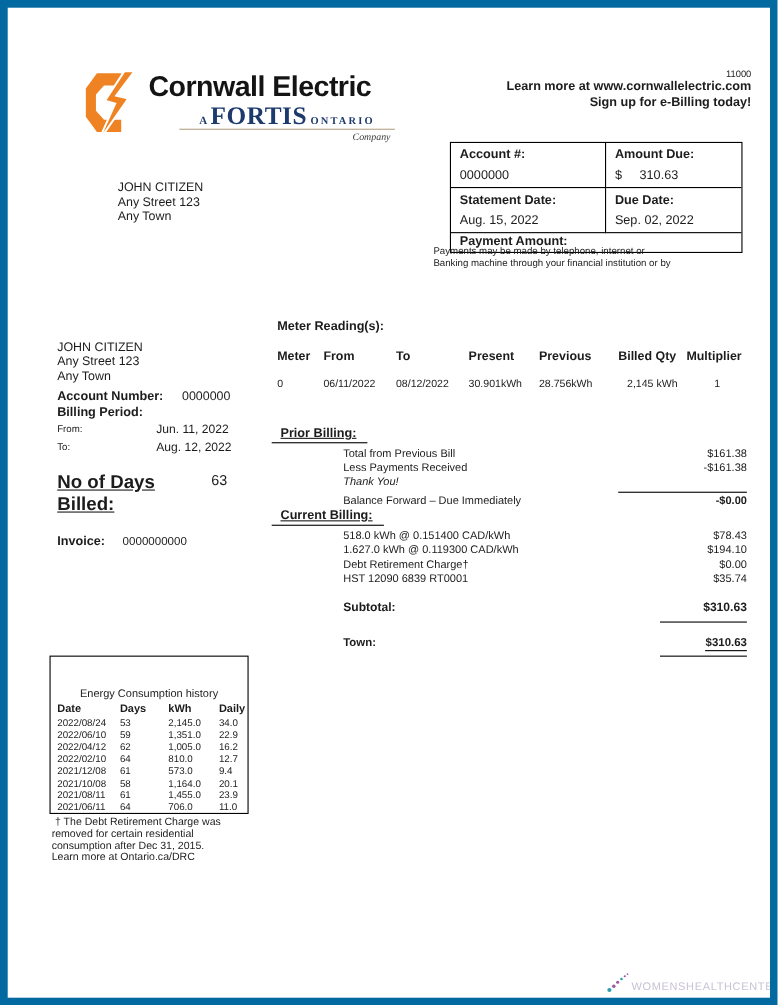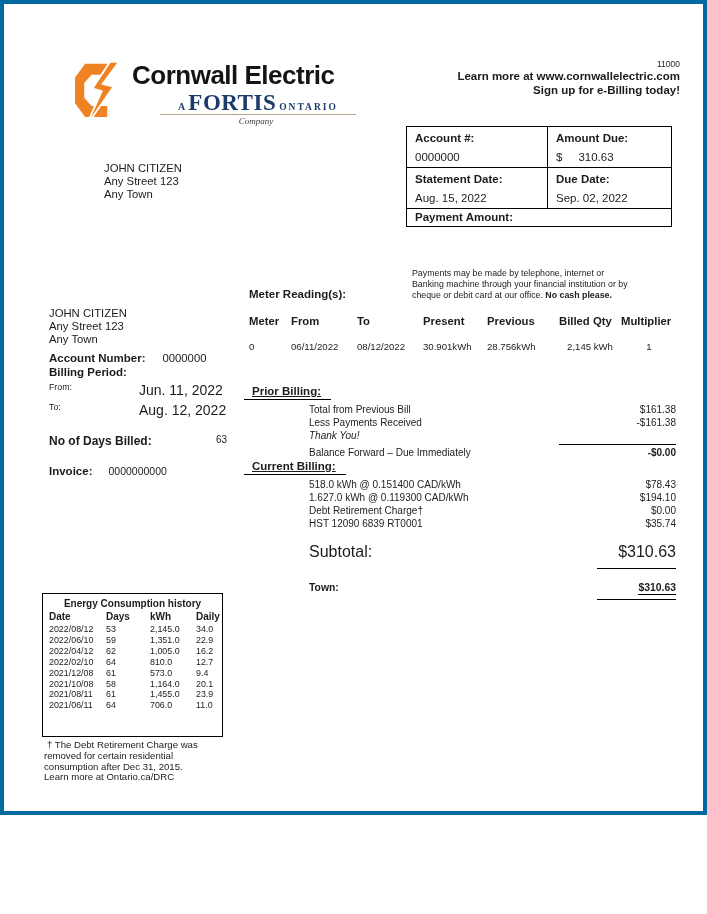--- a/index.html
+++ b/index.html
@@ -1,30 +1,30 @@
 <!DOCTYPE html>
 <html><head>
 <meta charset="utf-8">
 <style>
   * { margin:0; padding:0; box-sizing:border-box; }
   html,body { background:#fff; }
   body { font-family:"Liberation Sans", sans-serif; color:#1c1c1c; }
-  .page { position:relative; width:707px; height:815px; background:#fff; border:4px solid #0369a1; overflow:hidden; margin:0 auto; }
+  .page { position:relative; width:707px; height:914px; background:#fff; border:7px solid #0369a1; overflow:hidden; margin:0 auto; }
 
   
   .logo-wrap { position:absolute; left:66px; top:56px; display:flex; }
   .logo-icon { width:56px; height:68px; }
   .brand-text { margin-left:6px; }
   .brand-name { font-size:26px; font-weight:bold; letter-spacing:-0.5px; color:#141414; }
   .fortis-line { margin-top:1px; margin-left:28px; width:196px; }
   .fortis-row { display:flex; align-items:baseline; justify-content:center; color:#1d3a6d; font-family:"Liberation Serif", serif; border-bottom:1.5px solid #b5a487; padding-bottom:0; }
   .fortis-a { font-size:10px; font-weight:bold; margin-right:3px; }
   .fortis-main { font-size:23px; font-weight:bold; letter-spacing:0.5px; line-height:22px; }
   .fortis-sub { font-size:9.5px; font-weight:bold; letter-spacing:2px; margin-left:3px; }
-  .fortis-company { text-align:center; font-family:"Liberation Serif", serif; font-style:italic; font-size:9px; color:#3a3a3a; padding-right:4px; margin-top:1px; }
+  .fortis-company { text-align:right; font-family:"Liberation Serif", serif; font-style:italic; font-size:9px; color:#3a3a3a; padding-right:4px; margin-top:1px; }
 
   
   .ebill { position:absolute; left:400px; top:55px; width:276px; text-align:right; }
   .ebill-code { font-size:8.5px; }
   .ebill-line { font-size:11.5px; font-weight:bold; line-height:14px; }
 
   
   .addr { font-size:11.3px; line-height:13px; }
   .addr-top { position:absolute; left:100px; top:158px; }
   .addr-mid { position:absolute; left:45px; top:303px; }
@@ -32,21 +32,21 @@
   
   .sbox { position:absolute; left:402px; top:122px; width:266px; border:1.5px solid #000; font-size:11.5px; }
   .sbox-grid { display:grid; grid-template-columns:141px 1fr; }
   .sbox-cell { padding:5px 8px 4px 8px; }
   .sbox-cell.left { border-right:1.5px solid #000; }
   .sbox-row-border { border-bottom:1.5px solid #000; }
   .sbox-label { font-weight:bold; }
   .sbox-value { margin-top:7px; }
   .amount-gap { margin-left:16px; }
   .sbox-payment { padding:2px 8px 3px 8px; font-weight:bold; }
-  .sbox-note { position:absolute; left:408px; top:216px; width:260px; font-size:8.8px; line-height:11px; color:#222;margin-top:48px; }
+  .sbox-note { position:absolute; left:387px; top:216px; width:260px; font-size:8.8px; line-height:11px; color:#222; }
 
   
   .meter-title { position:absolute; left:245px; top:284px; font-size:11.5px; font-weight:bold; }
   .meter-table { position:absolute; left:245px; top:311px; width:430px; }
   .mt-head, .mt-row { display:grid; grid-template-columns:42px 66px 66px 64px 72px 62px 56px; }
   .mt-h { font-size:11.3px; font-weight:bold; white-space:nowrap; }
   .mt-h.c5 { text-align:left; white-space:normal; line-height:12px; }
   .mt-h.c6 { text-align:left; }
   .mt-row { margin-top:2px; }
   .mt-c { font-size:9.6px; padding-top:12px; }
@@ -54,48 +54,48 @@
   .mt-c.c6 { text-align:center; }
 
   
   .acct-block { position:absolute; left:45px; top:348px; width:205px; }
   .kv { display:flex; align-items:baseline; }
   .kv-label { font-weight:bold; font-size:11.5px; }
   .acctnum .kv-value { font-size:11.3px; margin-left:17px; }
   .bperiod { margin-top:2px; }
   .smallrow { display:grid; grid-template-columns:90px auto; margin-top:4px; }
   .smallrow .sl { font-size:8.8px; }
-  .smallrow .sv { font-size:14px; }
+  .smallrow .sv { font-size:11px; }
   .daysrow { display:grid; grid-template-columns:140px auto; margin-top:16px; }
-  .daysrow .kv-label { font-size:12px; }
-  .daysrow .sv { font-size:10px;text-align:center; }
+  .daysrow .kv-label { font-size:17px;text-decoration:underline; }
+  .daysrow .sv { font-size:13px; }
   .invoicerow { margin-top:17px; }
   .invoicerow .kv-value { font-size:10.5px; margin-left:16px; }
 
   
   .bill-section { position:absolute; width:432px; }
   .prior { left:240px; top:377px; }
   .current { left:240px; top:452px; }
   .bill-heading { display:inline-block; font-size:11.5px; font-weight:bold; padding:0 10px 2px 8px; border-bottom:1.5px solid #000;text-decoration:underline; }
   .b-rows { margin-top:3px; }
   .b-row { display:flex; padding-left:65px; font-size:10px; line-height:13px; }
   .b-row .b-val { margin-left:auto; }
   .b-row.italic .b-label { font-style:italic; }
   .b-row.vbold .b-val { font-weight:bold; }
   .rule-bf { width:117px; margin-left:auto; border-top:1.2px solid #000; margin-top:2px; margin-bottom:1px; }
-  .subtotal-row { display:flex; padding-left:65px; font-size:16px; font-weight:normal; margin-top:13px;gap:32px; }
+  .subtotal-row { display:flex; padding-left:65px; font-size:11px; font-weight:bold; margin-top:13px;gap:32px; }
   .subtotal-row span:last-child { margin-left:auto; }
   .rule-a { width:79px; margin-left:auto; border-top:1.2px solid #000; margin-top:7px; }
   .total-row { display:flex; padding-left:65px; font-size:10.4px; font-weight:bold; margin-top:13px; }
   .total-row .t-val { margin-left:auto; border-bottom:1.2px solid #000; padding-bottom:1px; }
   .rule-b { width:79px; margin-left:auto; border-top:1.2px solid #000; margin-top:4px; }
 
   
   .hist-box { position:absolute; left:38px; top:589px; width:181px; height:144px; border:1.5px solid #000; padding:4px 6px; }
-  .hist-title { font-size:10px; font-weight:bold; text-align:center; }
+  .hist-title { font-size:10px; font-weight:normal; text-align:center;margin-top:25px; }
   .hist-head, .hist-row { display:grid; grid-template-columns:57px 44px 46px 24px; }
   .hist-head { margin-top:2px; font-size:10px; font-weight:bold; }
   .hist-row { font-size:8.9px; line-height:10.9px; }
   .hist-rows { margin-top:2px; }
 
   
   .footnote { position:absolute; left:40px; top:736px; width:200px; font-size:9.6px; line-height:10.8px; }
   .footnote .fl1 { padding-left:3px; }
 
   
@@ -159,21 +159,20 @@
         <div class="sbox-label">Due Date:</div>
         <div class="sbox-value">Sep. 02, 2022</div>
       </div>
     </div>
     <div class="sbox-payment">Payment Amount:</div>
   </div>
 
   <div class="sbox-note">
     <div>Payments may be made by telephone, internet or</div>
     <div>Banking machine through your financial institution or by</div>
-    <div><span>cheque or debit card at our office.</span> <b>No cash please.</b></div>
   </div>
 
   <div class="meter-title">Meter Reading(s):</div>
   <div class="meter-table">
     <div class="mt-head">
         <span class="mt-h c0">Meter</span>
         <span class="mt-h c1">From</span>
         <span class="mt-h c2">To</span>
         <span class="mt-h c3">Present</span>
         <span class="mt-h c4">Previous</span>
@@ -281,21 +280,21 @@
   <div class="hist-box">
     <div class="hist-title">Energy Consumption history</div>
     <div class="hist-head">
         <span class="hist-h c0">Date</span>
         <span class="hist-h c1">Days</span>
         <span class="hist-h c2">kWh</span>
         <span class="hist-h c3">Daily</span>
       </div>
     <div class="hist-rows">
         <div class="hist-row">
-          <span class="hist-c c0">2022/08/12</span>
+          <span class="hist-c c0">2022/08/24</span>
           <span class="hist-c c1">53</span>
           <span class="hist-c c2">2,145.0</span>
           <span class="hist-c c3">34.0</span>
         </div>
         <div class="hist-row">
           <span class="hist-c c0">2022/06/10</span>
           <span class="hist-c c1">59</span>
           <span class="hist-c c2">1,351.0</span>
           <span class="hist-c c3">22.9</span>
         </div>

